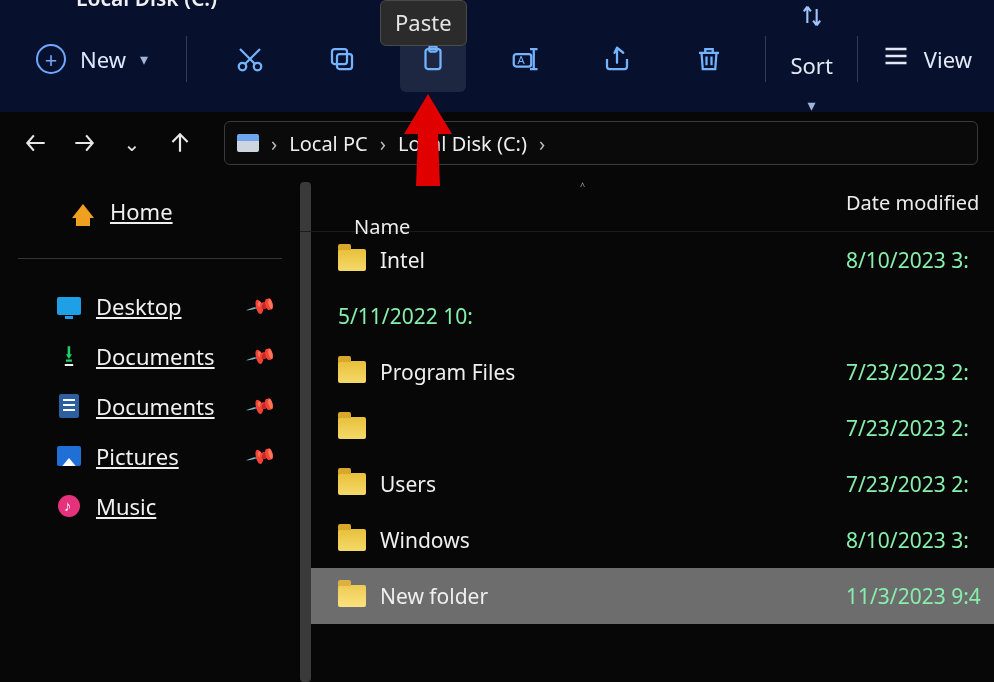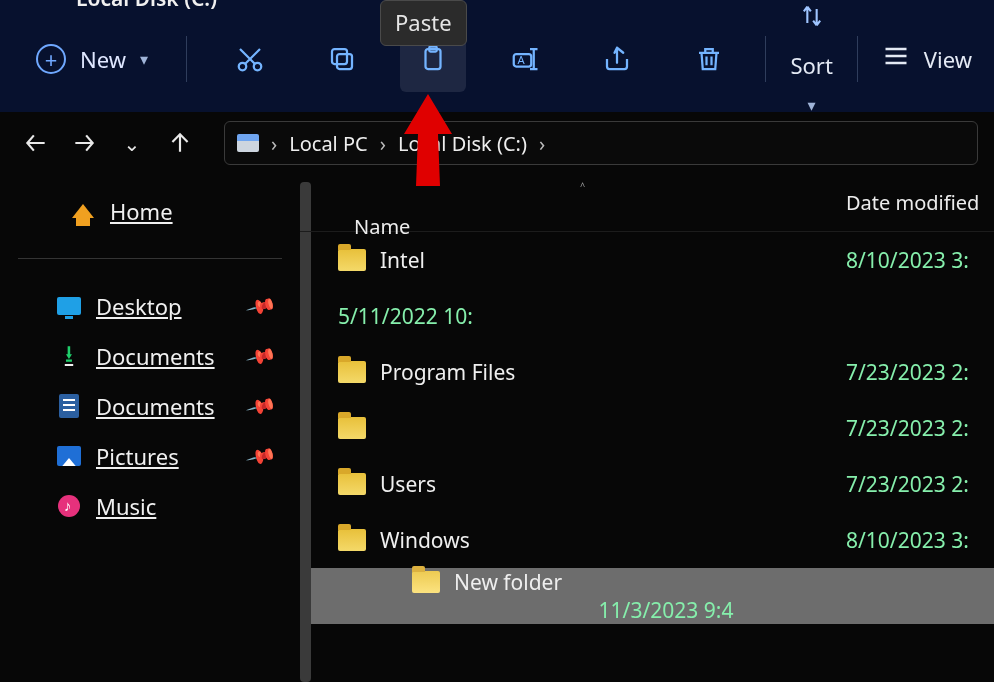--- a/index.html
+++ b/index.html
@@ -104,21 +104,21 @@
     .col-date { flex: 1; }
     .sort-caret { position:absolute; left:280px; top:4px; color:#9c9c9c; font-size:18px; }
 
     .rows { flex: 1; }
     .row {
       display: flex; align-items: center; height: 56px; padding-left: 38px;
       font-size: 21px; color: #efefef;
     }
     .row .fname { width: 508px; display: flex; align-items: center; gap: 14px; }
     .row .fdate { flex: 1; color: #86efac; }
-    .row.selected { background: #6d6d6d; flex-direction: column; }
+    .row.selected { background: #6d6d6d; }
     .folder-ico {
       width: 28px; height: 22px;
       background: linear-gradient(#e8c03a, #f4d969);
       border-radius: 2px; position: relative;
     }
     .folder-ico::before {
       content: ""; position: absolute; top: -5px; left: 0; width: 13px; height: 6px;
       background: #d9a82a; border-radius: 2px 2px 0 0;
     }
     .row.selected .folder-ico { filter: saturate(0.85) brightness(1.05); }

